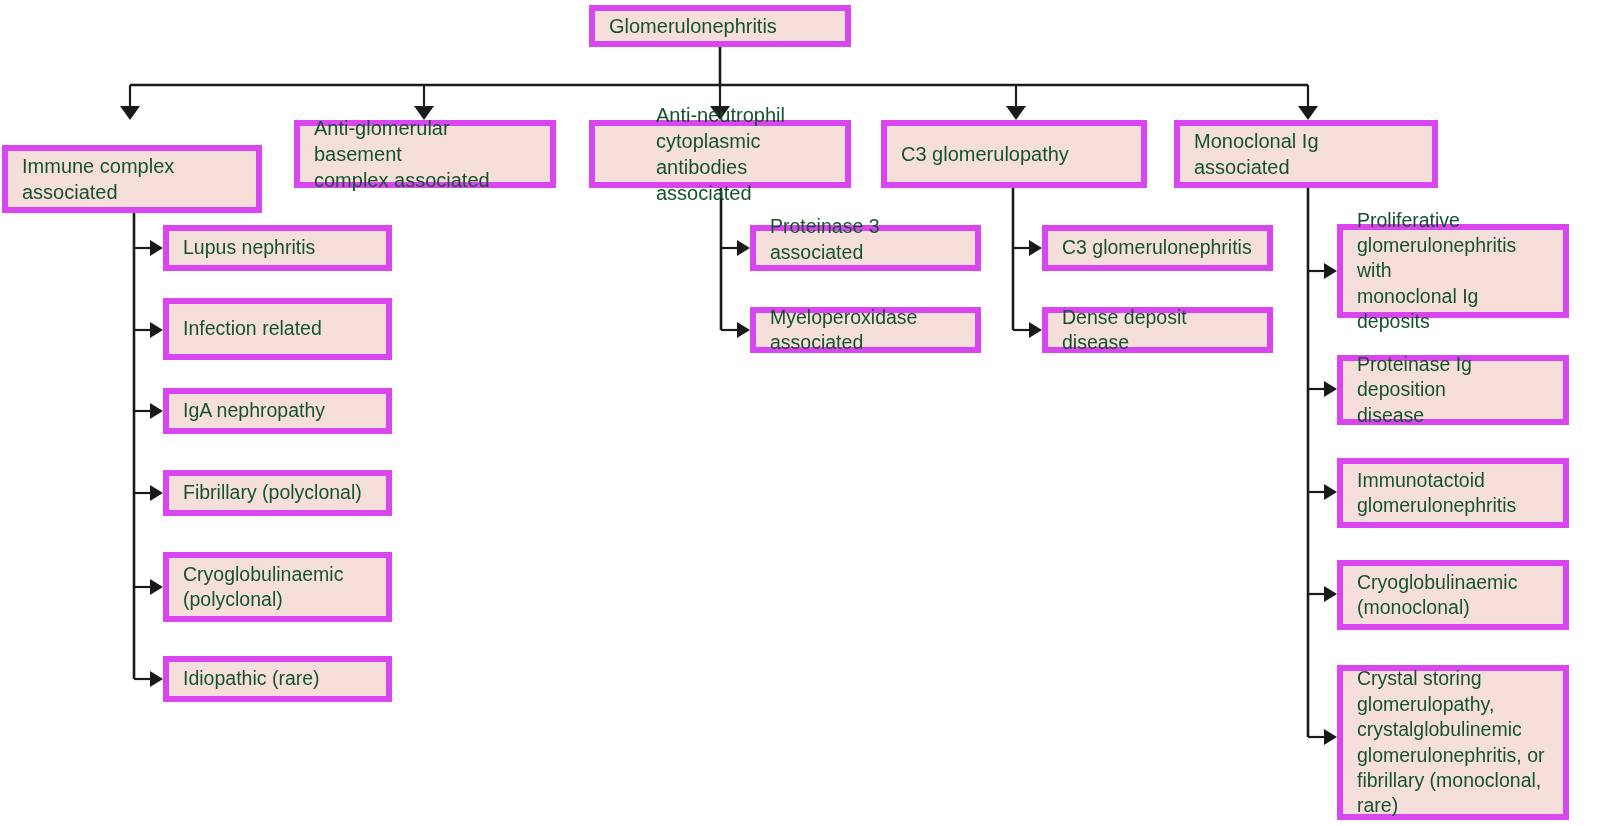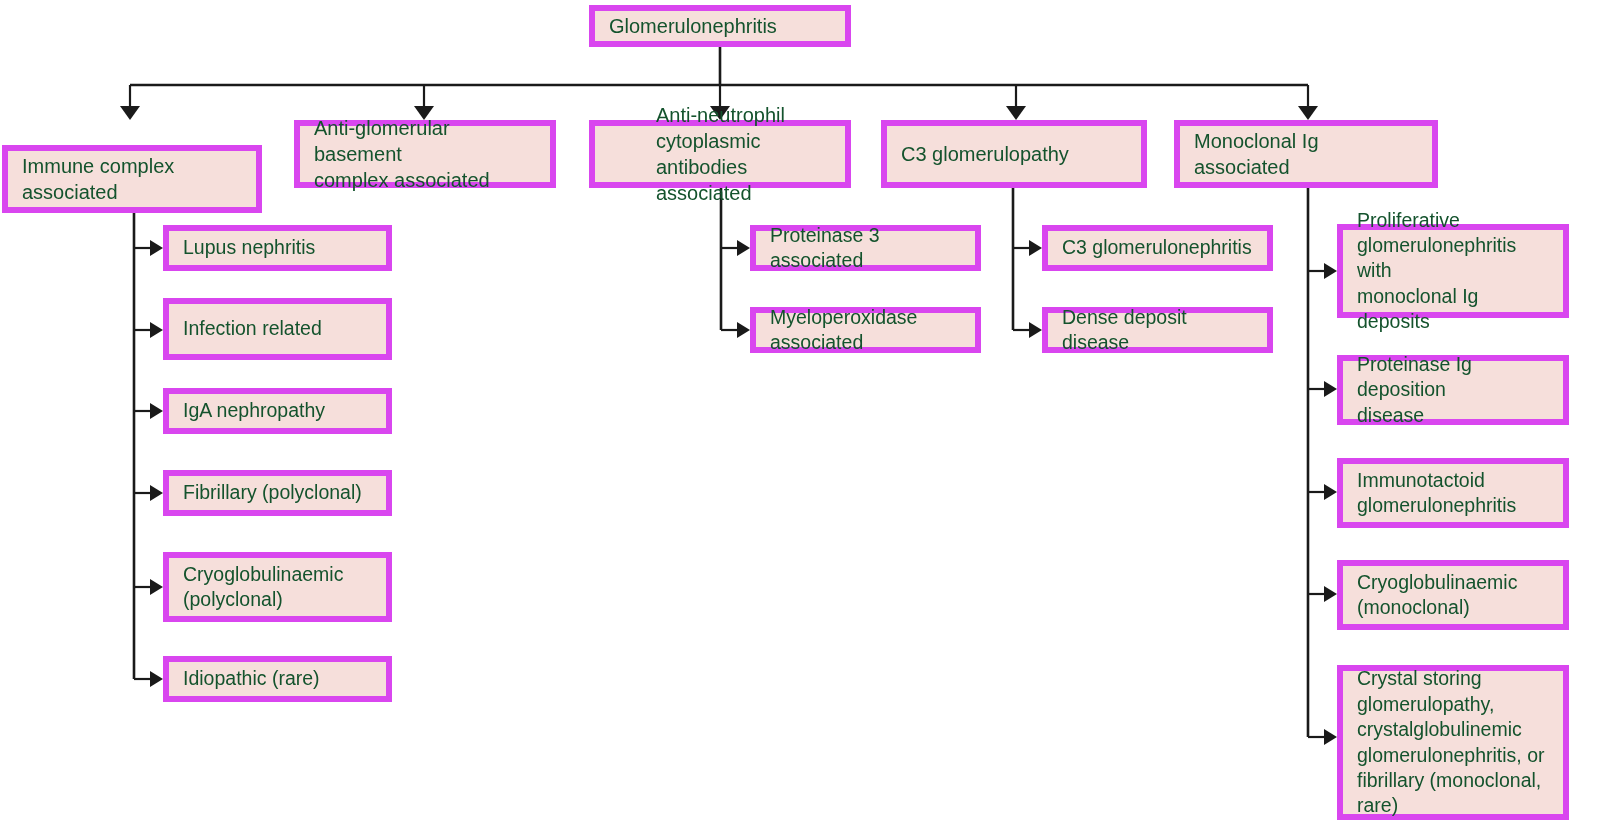--- a/index.html
+++ b/index.html
@@ -159,21 +159,21 @@
 
   <div class="node" style="left:163px; top:552px; width:229px; height:70px;">
     <span class="label">Cryoglobulinaemic
 (polyclonal)</span>
   </div>
 
   <div class="node" style="left:163px; top:656px; width:229px; height:46px;">
     <span class="label">Idiopathic (rare)</span>
   </div>
 
-  <div class="node" style="left:750px; top:225px; width:231px; height:46px;">
+  <div class="node" style="left:750px; top:225px; width:231px; height:46px;align-items:flex-end;">
     <span class="label">Proteinase 3 associated</span>
   </div>
 
   <div class="node" style="left:750px; top:307px; width:231px; height:46px;">
     <span class="label">Myeloperoxidase associated</span>
   </div>
 
   <div class="node" style="left:1042px; top:225px; width:231px; height:46px;">
     <span class="label">C3 glomerulonephritis</span>
   </div>

